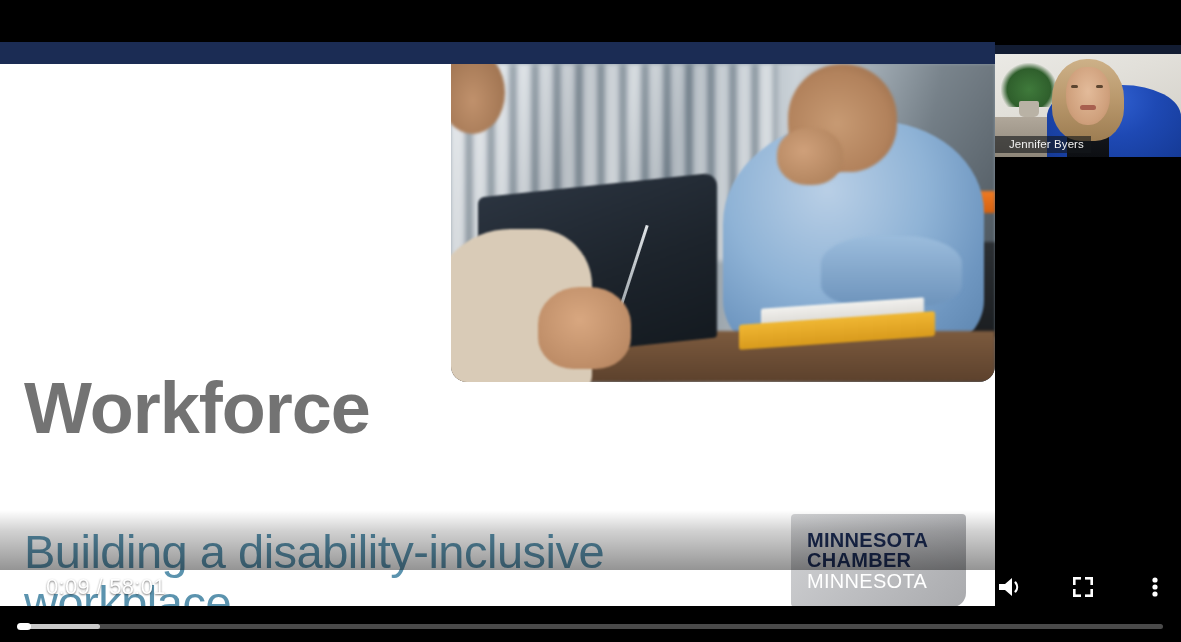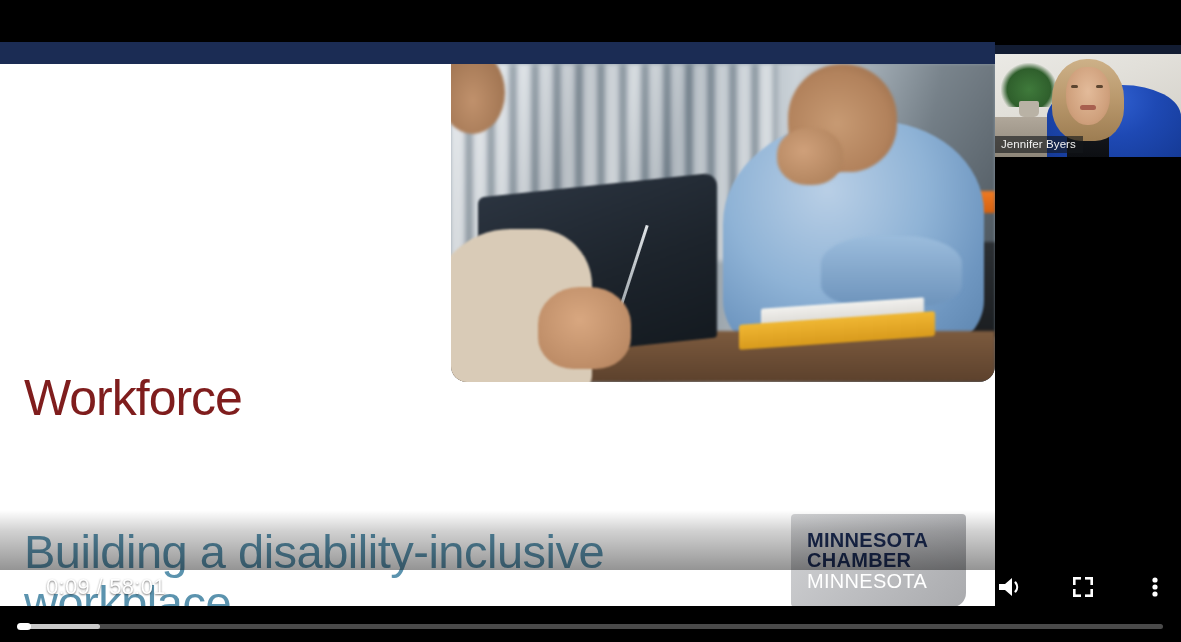--- a/index.html
+++ b/index.html
@@ -66,21 +66,21 @@
   #photo .pen{position:absolute;left:33%;top:50%;width:3px;height:30%;
       background:linear-gradient(180deg,#dfe3e6,#9aa2a8);transform:rotate(18deg);filter:blur(.6px);}
   
   #photo .orange{position:absolute;right:0%;top:40%;width:18%;height:7%;
       background:linear-gradient(180deg,#ef7a22,#d4600f);filter:blur(1.6px);}
   #photo .dark-cab{position:absolute;right:0%;bottom:14%;width:20%;height:30%;
       background:linear-gradient(180deg,#2b2f33,#1a1d20);filter:blur(1.8px);}
 
   
   #slide-title{position:absolute;left:24px;top:310px;width:720px;
-      font-size:50px;line-height:.96;font-weight:400;color:#7f1d1d;letter-spacing:-1px;}
+      font-size:72px;line-height:.96;font-weight:700;color:#737373;letter-spacing:-1px;}
   #slide-title .l2{display:block;}
   #slide-sub{position:absolute;left:24px;top:463px;width:740px;
       font-size:47px;line-height:1.08;font-weight:400;color:#5b93ae;letter-spacing:-.5px;}
 
   
   #logo{position:absolute;left:791px;top:450px;width:175px;}
   #logo .plate{background:linear-gradient(135deg,#d3d4d6 0%,#bcbdc0 55%,#a9aaad 100%);
       border-radius:4px 4px 14px 4px;padding:16px 0 16px 16px;}
   #logo .ln{font-weight:700;font-size:20px;line-height:1.02;letter-spacing:.3px;color:#1b2b54;}
   #logo .ln.foundation{color:#ffffff;font-weight:500;}
@@ -105,21 +105,21 @@
   #webcam .hair{position:absolute;left:50%;top:14px;width:72px;height:82px;margin-left:-36px;
       background:linear-gradient(180deg,#cdb188 0%,#b9986c 50%,#9d7d52 100%);border-radius:48% 48% 40% 40%;}
   #webcam .face{position:absolute;left:50%;top:22px;width:44px;height:58px;margin-left:-22px;
       background:radial-gradient(ellipse at 50% 42%,#e3bb9a 0%,#cfa07c 65%,#b98a66 100%);
       border-radius:44% 44% 48% 48%;}
   #webcam .eye{position:absolute;top:40px;width:7px;height:3px;background:#5c4530;border-radius:2px;}
   #webcam .eye.l{left:50%;margin-left:-17px;}
   #webcam .eye.r{left:50%;margin-left:8px;}
   #webcam .mouth{position:absolute;left:50%;top:60px;margin-left:-8px;width:16px;height:5px;
       background:#a8604f;border-radius:3px;}
-  #webcam .namebar{position:absolute;left:0;bottom:4px;padding:2px 7px 3px 6px;
+  #webcam .namebar{position:absolute;left:0;bottom:4px;padding:2px 7px 3px 14px;
       background:rgba(20,22,26,.62);color:#f2f2f2;font-size:11.5px;letter-spacing:.1px;}
 
   
   #controls-grad{position:absolute;left:0;bottom:36px;width:995px;height:60px;
       background:linear-gradient(180deg,rgba(0,0,0,0) 0%,rgba(0,0,0,.18) 35%,rgba(0,0,0,.42) 100%);
       pointer-events:none;}
   #controls{position:absolute;left:0;bottom:0;width:1181px;height:74px;}
   #ctrl-row{position:absolute;left:0;bottom:36px;width:1181px;height:38px;display:flex;align-items:center;}
 
   .ctrl-btn{display:flex;align-items:center;justify-content:center;height:38px;

